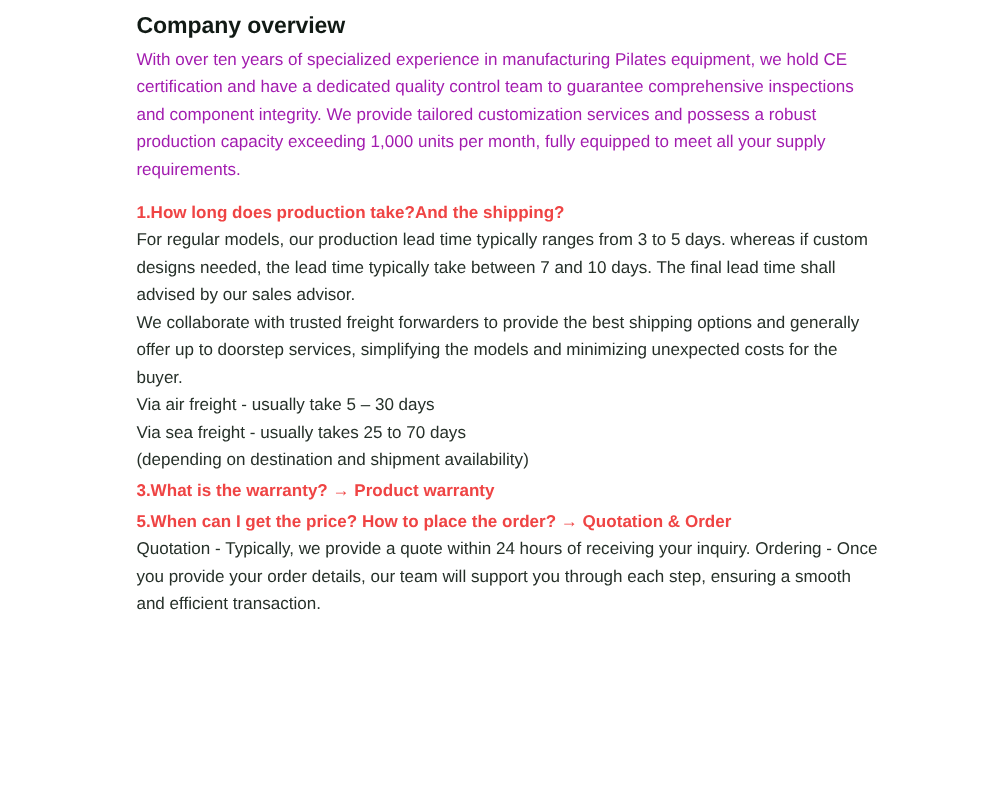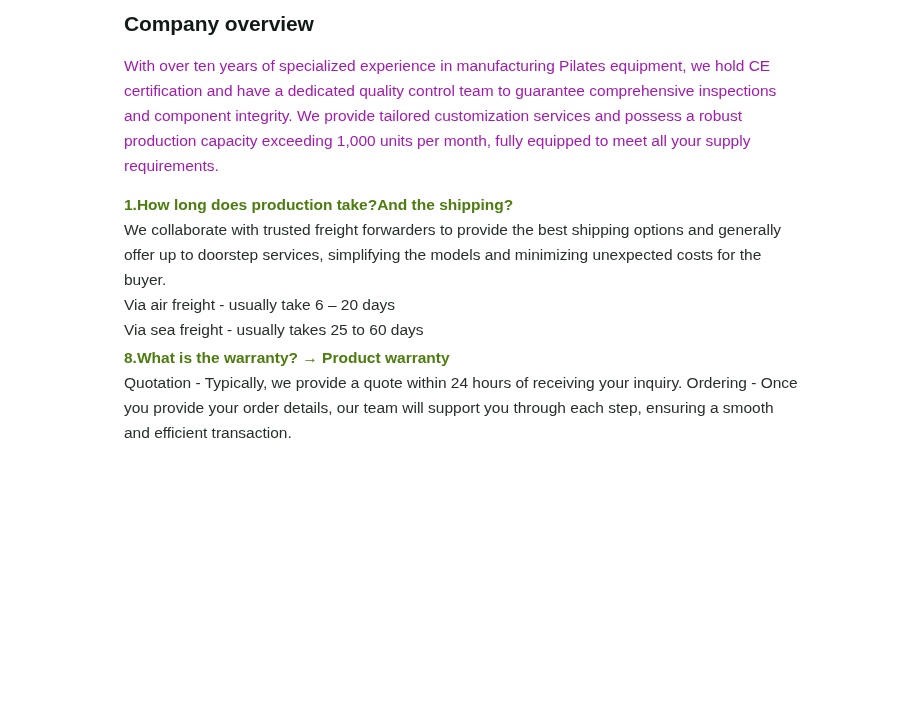--- a/index.html
+++ b/index.html
@@ -17,37 +17,37 @@
   .page {
     box-sizing: border-box;
     width: 912px;
     height: 721px;
     padding: 8px 110px 0 124px;
   }
   .doc-title {
     font-size: 21px;
     font-weight: bold;
     color: #111a15;
-    margin: 4px 0 17px 0;
+    margin: 4px 0 6px 0;
     letter-spacing: -0.1px;
   }
   .intro {
     font-size: 15.5px;
     line-height: 25px;
     color: #a21caf;
     margin: 0 0 14px 0;
     max-width: 672px;
   }
   .qa-block {
     margin-bottom: 0;
   }
   .q {
     font-size: 15.5px;
     font-weight: bold;
-    color: #4d7c0f;
+    color: #ef4444;
     line-height: 25px;
     margin: 8px 0 0 0;
   }
   .q.tight {
     margin-top: 3px;
   }
   .a {
     font-size: 15.5px;
     line-height: 25px;
     color: #263029;
@@ -65,30 +65,33 @@
 <body>
 
 <div class="page">
 
   <h1 class="doc-title">Company overview</h1>
 
   <p class="intro">With over ten years of specialized experience in manufacturing Pilates equipment, we hold CE certification and have a dedicated quality control team to guarantee comprehensive inspections and component integrity. We provide tailored customization services and possess a robust production capacity exceeding 1,000 units per month, fully equipped to meet all your supply requirements.</p>
 
   <div class="qa-block">
     <p class="q">1.How long does production take?And the shipping?</p>
+    <p class="a">For regular models, our production lead time typically ranges from 3 to 5 days. whereas if custom designs needed, the lead time typically take between 7 and 10 days. The final lead time shall advised by our sales advisor.</p>
   </div>
 
   <div class="qa-block">
     <p class="a">We collaborate with trusted freight forwarders to provide the best shipping options and generally offer up to doorstep services, simplifying the models and minimizing unexpected costs for the buyer.</p>
-    <p class="a-line">Via air freight - usually take 6 – 20 days</p>
-    <p class="a-line">Via sea freight - usually takes 25 to 60 days</p>
+    <p class="a-line">Via air freight - usually take 5 – 30 days</p>
+    <p class="a-line">Via sea freight - usually takes 25 to 70 days</p>
+    <p class="a-line">(depending on destination and shipment availability)</p>
   </div>
 
 
   <div class="qa-block">
-    <p class="q tight">8.What is the warranty? → Product warranty</p>
+    <p class="q tight">3.What is the warranty? → Product warranty</p>
   </div>
 
   <div class="qa-block">
+    <p class="q tight">5.When can I get the price? How to place the order? → Quotation &amp; Order</p>
     <p class="a">Quotation - Typically, we provide a quote within 24 hours of receiving your inquiry. Ordering - Once you provide your order details, our team will support you through each step, ensuring a smooth and efficient transaction.</p>
   </div>
 
 </div>
 
 </body></html>

